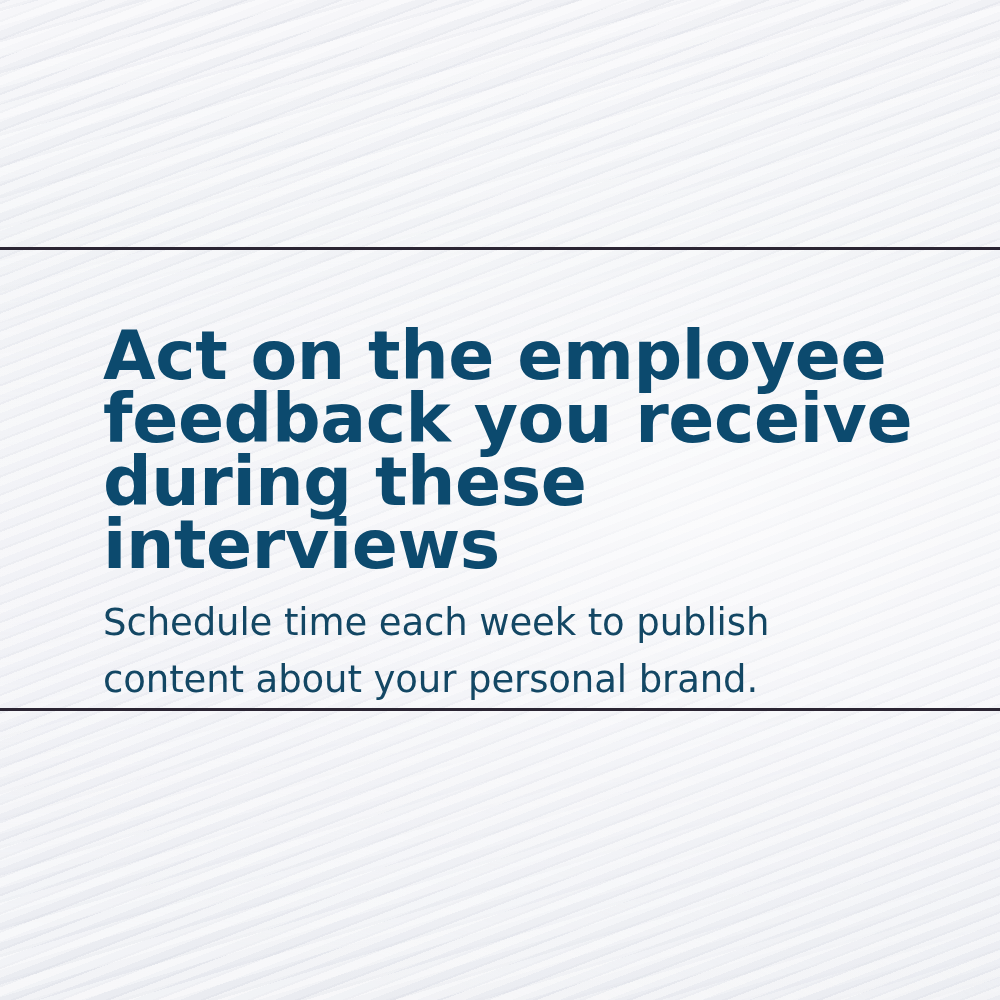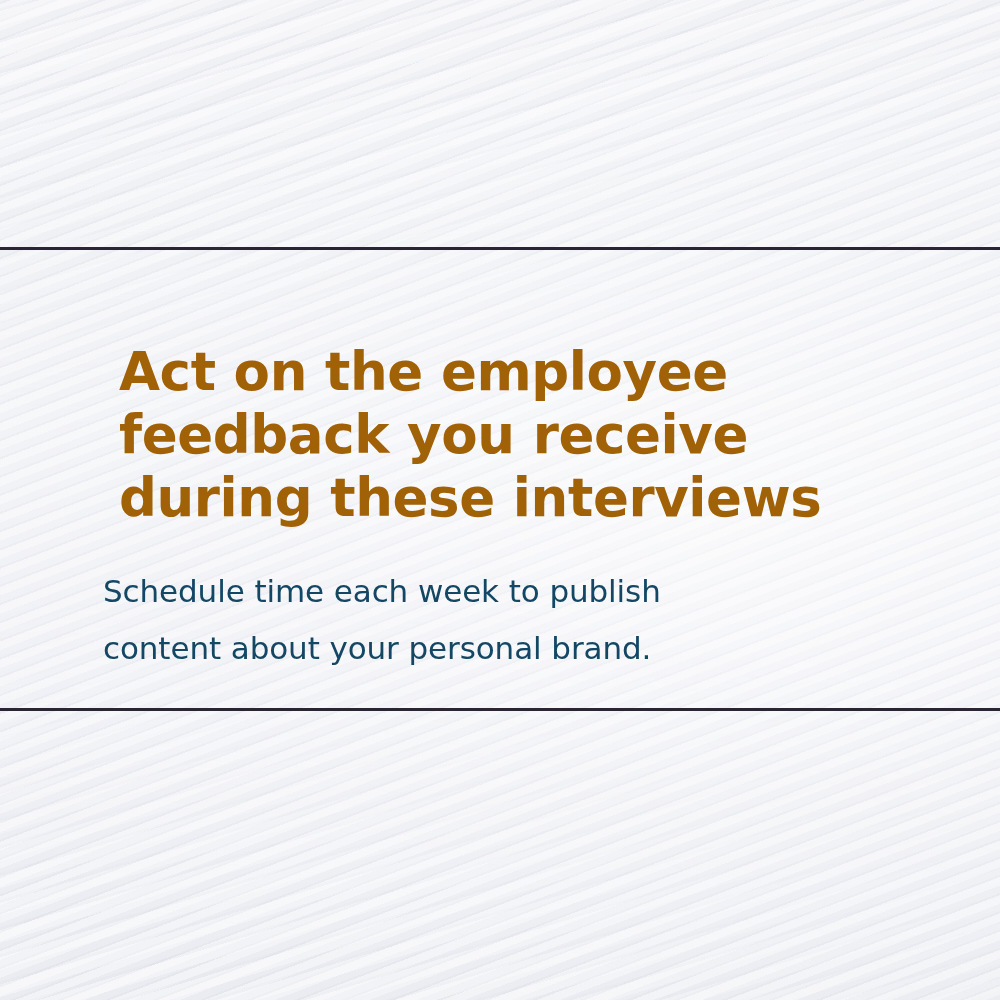--- a/index.html
+++ b/index.html
@@ -121,34 +121,34 @@
   }
 
   .content {
     position: absolute;
     left: 103px;
     top: 74px;
     right: 60px;
   }
 
   .headline {
-    margin: 16px;
-    color: #a16207;
-    font-size: 53px;
+    margin: 0;
+    color: #0c4a6e;
+    font-size: 68px;
     line-height: 63px;
     font-weight: 700;
     letter-spacing: -0.4px;
     white-space: pre-line;
   }
 
   .subhead {
     margin: 0;
     padding-top: 18px;
     color: #134764;
-    font-size: 31px;
+    font-size: 37px;
     line-height: 57px;
     font-weight: 400;
     letter-spacing: -0.1px;
     white-space: pre-line;
   }
 </style>
 </head>
 <body>
 
 <div class="canvas">

